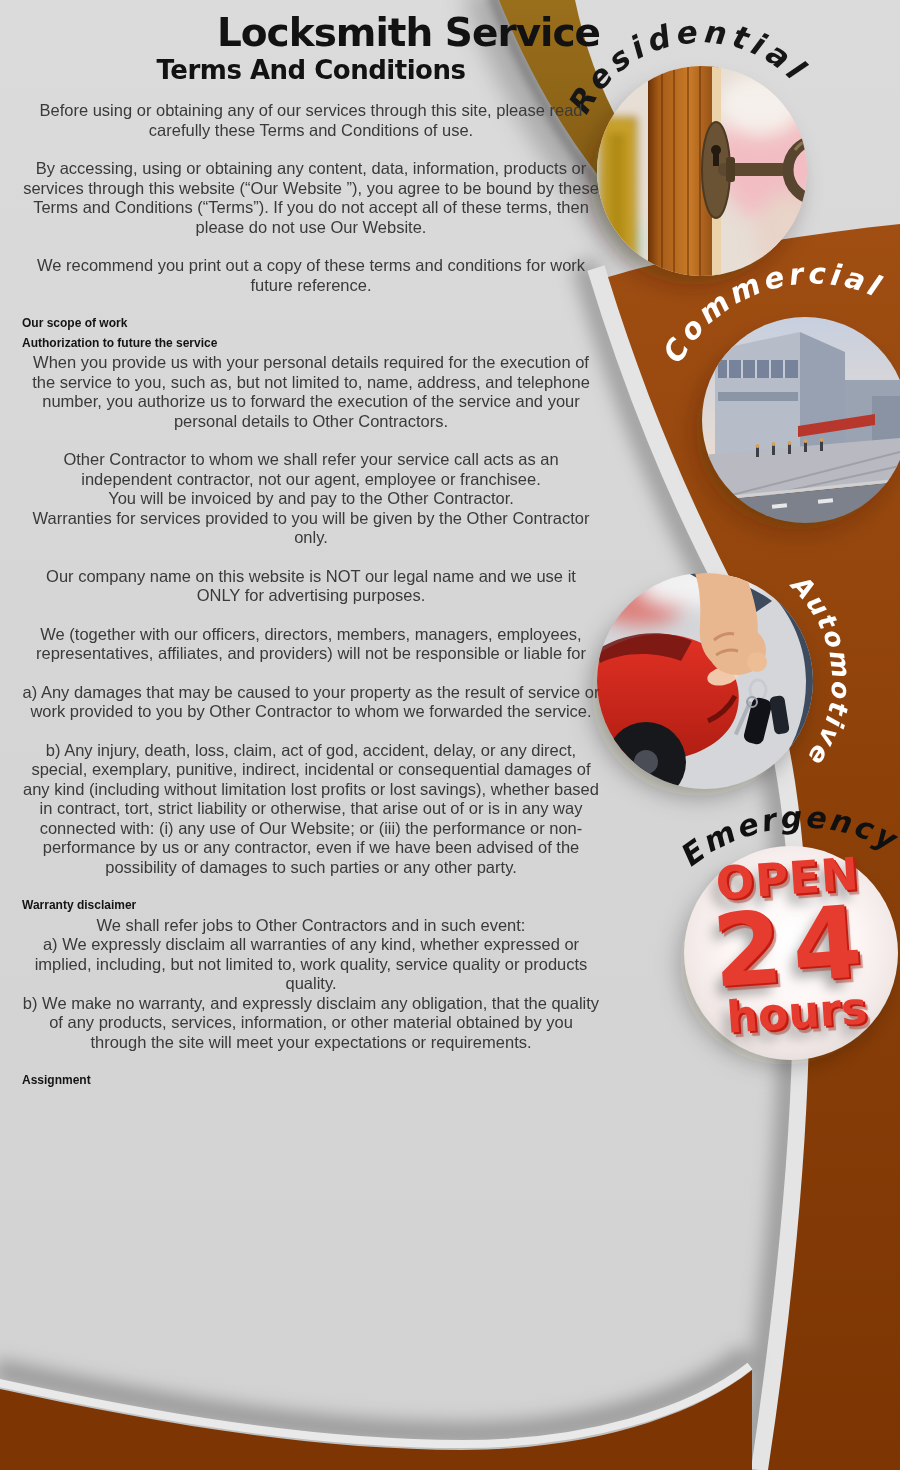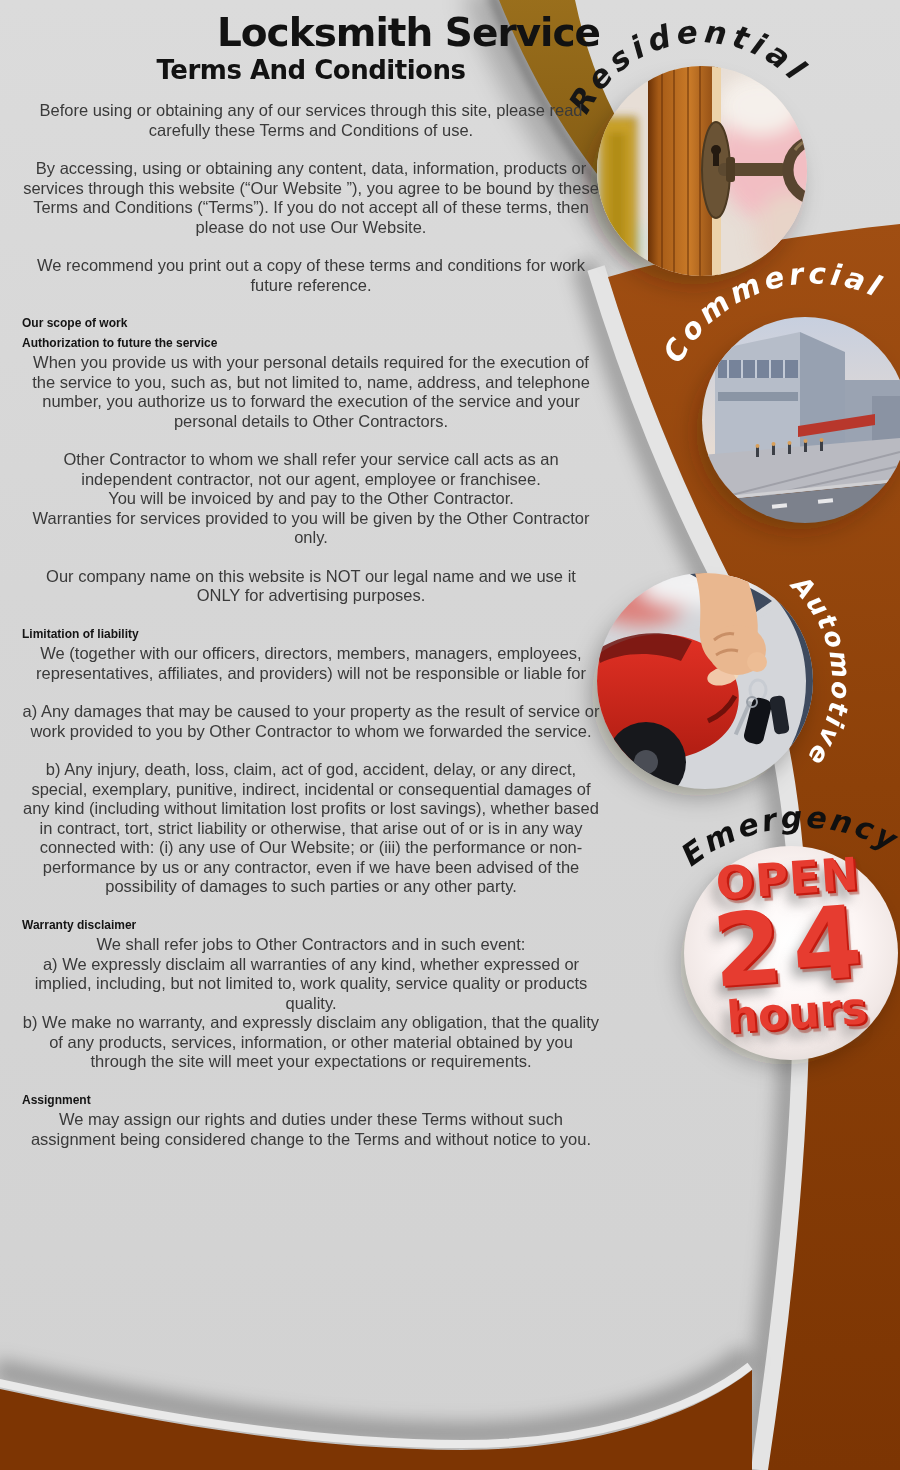--- a/index.html
+++ b/index.html
@@ -270,24 +270,22 @@
       <p>Before using or obtaining any of our services through this site, please read carefully these Terms and Conditions of use.</p>
       <p>By accessing, using or obtaining any content, data, information, products or services through this website (“Our Website ”), you agree to be bound by these Terms and Conditions (“Terms”). If you do not accept all of these terms, then please do not use Our Website.</p>
       <p>We recommend you print out a copy of these terms and conditions for work future reference.</p>
       <h3>Our scope of work</h3>
       <h3>Authorization to future the service</h3>
       <p>When you provide us with your personal details required for the execution of the service to you, such as, but not limited to, name, address, and telephone number, you authorize us to forward the execution of the service and your personal details to Other Contractors.</p>
       <p>Other Contractor to whom we shall refer your service call acts as an independent contractor, not our agent, employee or franchisee.
 You will be invoiced by and pay to the Other Contractor.
 Warranties for services provided to you will be given by the Other Contractor only.</p>
       <p>Our company name on this website is NOT our legal name and we use it ONLY for advertising purposes.</p>
-      <h3>Limitation of liability</h3>
       <p>We (together with our officers, directors, members, managers, employees, representatives, affiliates, and providers) will not be responsible or liable for</p>
       <p>a) Any damages that may be caused to your property as the result of service or work provided to you by Other Contractor to whom we forwarded the service.</p>
       <p>b) Any injury, death, loss, claim, act of god, accident, delay, or any direct, special, exemplary, punitive, indirect, incidental or consequential damages of any kind (including without limitation lost profits or lost savings), whether based in contract, tort, strict liability or otherwise, that arise out of or is in any way connected with: (i) any use of Our Website; or (iii) the performance or non-performance by us or any contractor, even if we have been advised of the possibility of damages to such parties or any other party.</p>
       <h3>Warranty disclaimer</h3>
       <p>We shall refer jobs to Other Contractors and in such event:
 a) We expressly disclaim all warranties of any kind, whether expressed or implied, including, but not limited to, work quality, service quality or products quality.
 b) We make no warranty, and expressly disclaim any obligation, that the quality of any products, services, information, or other material obtained by you through the site will meet your expectations or requirements.</p>
       <h3>Assignment</h3>
-      <p>We may assign our rights and duties under these Terms without such assignment being considered change to the Terms and without notice to you.</p>
     </div>
 </div>
 
 </body></html>

